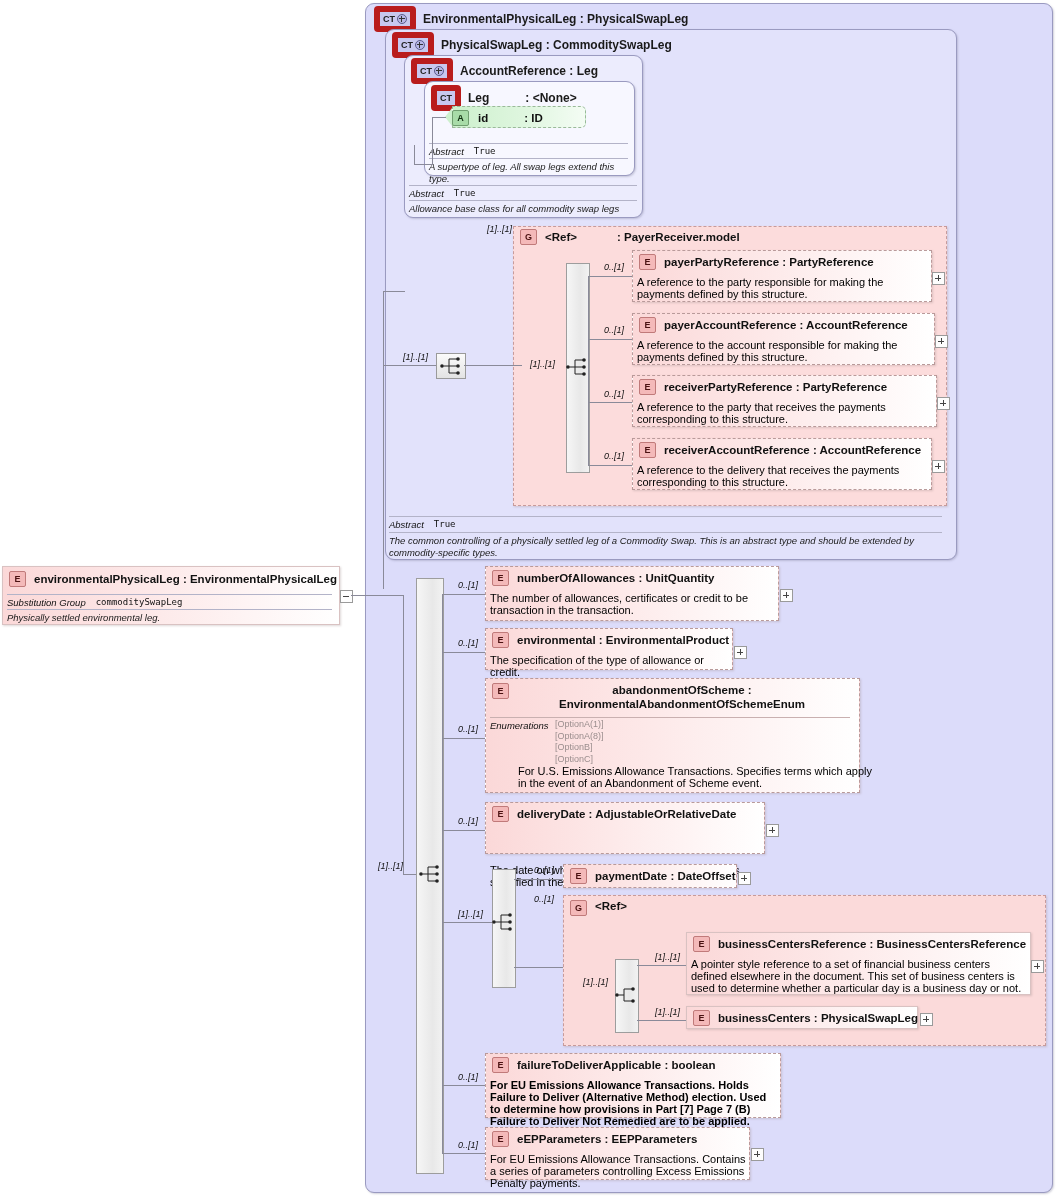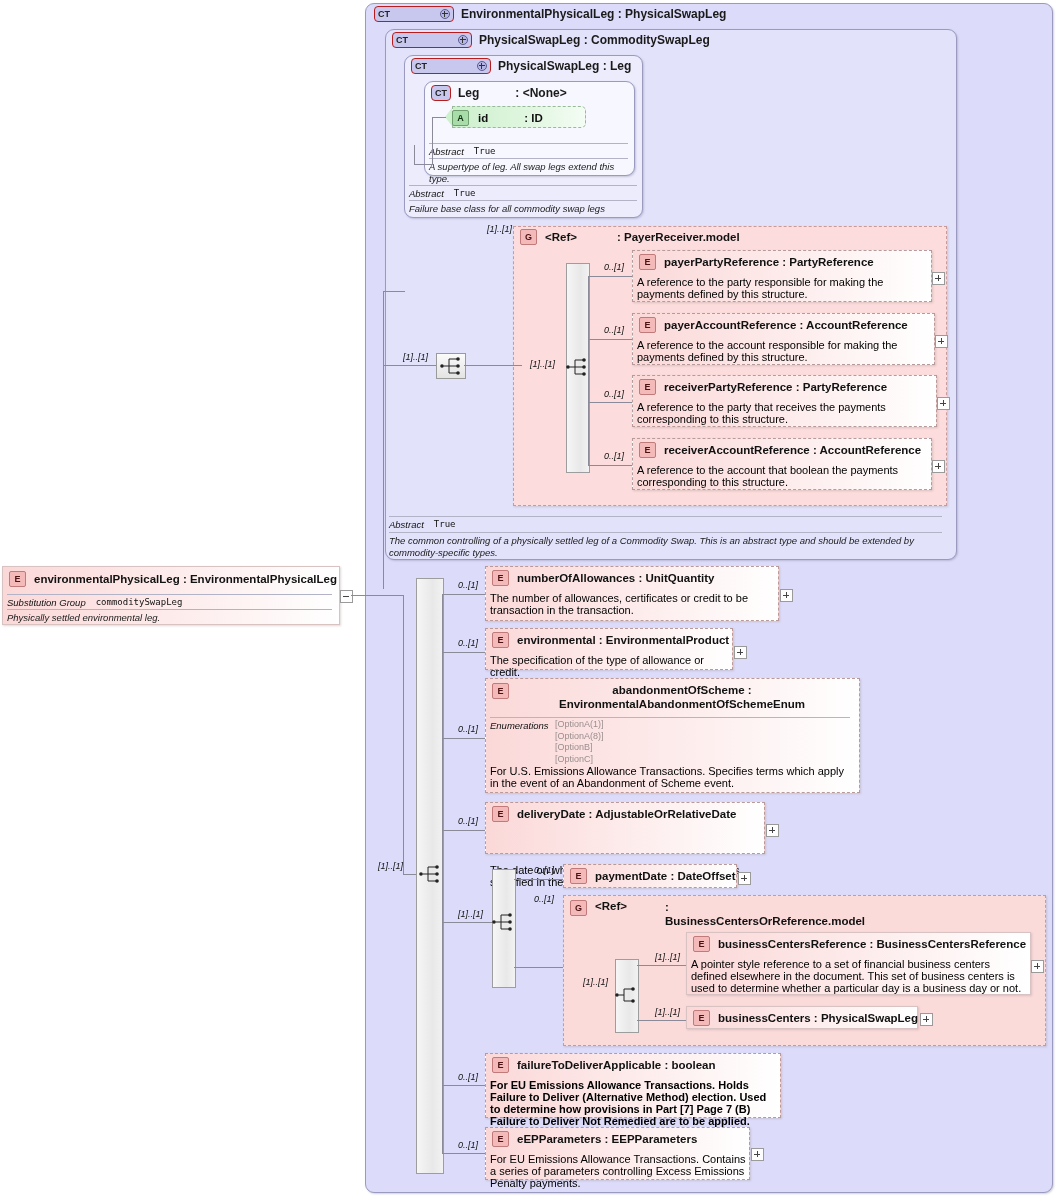--- a/index.html
+++ b/index.html
@@ -20,23 +20,23 @@
   .ct-l1{background:#e2e2fb;}
   .ct-l2{background:#ececfd;}
   .ct-l3{background:#f7f7ff;}
 
   .ct-title{
     position:absolute;display:flex;align-items:center;gap:7px;
     font-size:12px;font-weight:bold;color:#1a1a1a;white-space:nowrap;
   }
   .badge{
     display:inline-flex;align-items:center;justify-content:center;
-    border:1px solid #b91c1c;border-radius:4px;
+    border:6px solid #b91c1c;border-radius:4px;
     background:#c8c8ef;color:#222;font-size:9px;font-weight:bold;
-    height:14px;padding:0 3px;line-height:1;letter-spacing:0;gap:48px;
+    height:14px;padding:0 3px;line-height:1;letter-spacing:0;
   }
   .badge .plus{
     display:inline-block;width:8px;height:8px;margin-left:2px;
     border:1px solid #5c5c8d;border-radius:50%;background:#b6b6e6;
     position:relative;
   }
   .badge .plus:before,.badge .plus:after{
     content:"";position:absolute;background:#333;
   }
   .badge .plus:before{left:1px;top:3px;width:6px;height:1px;}
@@ -156,27 +156,27 @@
   <span class="fval">True</span>
 </div>
 <div class="annot" style="left:389px;top:532px;width:553px;">The common controlling of a physically settled leg of a Commodity Swap. This is an abstract type and should be extended by commodity-specific types.</div>
 
 <div class="abs ctbox ct-l2" style="left:404px;top:55px;width:239px;height:163px;"></div>
 <div class="ct-title" style="left:411px;top:58px;">
   <span class="badge">
     <span>CT</span>
       <span class="plus"></span>
   </span>
-  <span>PhysicalSwapLeg : Leg</span>
+  <span>AccountReference : Leg</span>
 </div>
 <div class="facet" style="left:409px;top:185px;width:228px;">
   <span class="fname">Abstract</span>
   <span class="fval">True</span>
 </div>
-<div class="annot" style="left:409px;top:200px;width:228px;">Failure base class for all commodity swap legs</div>
+<div class="annot" style="left:409px;top:200px;width:228px;">Allowance base class for all commodity swap legs</div>
 
 <div class="abs ctbox ct-l3" style="left:424px;top:81px;width:211px;height:95px;"></div>
 <div class="ct-title" style="left:431px;top:85px;">
   <span class="badge">
     <span>CT</span>
   </span>
   <span>Leg</span>
   <span style="display:inline-block;width:22px;"></span>
   <span>: &lt;None&gt;</span>
 </div>
@@ -290,21 +290,21 @@
 <div class="eannot abs" style="left:637px;top:401px;width:297px;">A reference to the party that receives the payments corresponding to this structure.</div>
 <div class="card" style="left:604px;top:389px;">0..[1]</div>
 <div class="hline" style="left:588px;top:402px;width:44px;"></div>
 <div class="pmbox plus" style="left:937px;top:397px;"></div>
 
 <div class="abs ebox" style="left:632px;top:438px;width:300px;height:52px;"></div>
 <div class="ebox-head" style="left:639px;top:442px;">
   <span class="ebadge">E</span>
   <span>receiverAccountReference : AccountReference</span>
 </div>
-<div class="eannot abs" style="left:637px;top:464px;width:292px;">A reference to the account that boolean the payments corresponding to this structure.</div>
+<div class="eannot abs" style="left:637px;top:464px;width:292px;">A reference to the delivery that receives the payments corresponding to this structure.</div>
 <div class="card" style="left:604px;top:451px;">0..[1]</div>
 <div class="hline" style="left:588px;top:465px;width:44px;"></div>
 <div class="vline" style="left:588px;top:365px;height:100px;"></div>
 <div class="pmbox plus" style="left:932px;top:460px;"></div>
 
 <div class="seqbar" style="left:416px;top:578px;width:26px;height:594px;"></div>
 <div class="seqicon nobox" style="left:416px;top:862px;">
   <svg width="28" height="24" viewBox="0 0 28 24">
     <circle cx="5" cy="12" r="1.8" fill="#222"></circle>
     <line x1="6.5" y1="12" x2="12" y2="12" stroke="#222" stroke-width="1"></line>
@@ -346,21 +346,21 @@
 </div>
 <div class="facet" style="left:490px;top:717px;width:360px;border-top-color:#c9b0b0;">
   <span class="fname">Enumerations</span>
 </div>
 <div class="enumlist" style="left:555px;top:719px;">
   <div>[OptionA(1)]</div>
   <div>[OptionA(8)]</div>
   <div>[OptionB]</div>
   <div>[OptionC]</div>
 </div>
-<div class="eannot abs" style="left:490px;top:765px;width:362px;">For U.S. Emissions Allowance Transactions. Specifies terms which apply in the event of an Abandonment of Scheme event.</div>
+<div class="eannot abs" style="left:518px;top:765px;width:362px;">For U.S. Emissions Allowance Transactions. Specifies terms which apply in the event of an Abandonment of Scheme event.</div>
 <div class="card" style="left:458px;top:724px;">0..[1]</div>
 <div class="hline" style="left:442px;top:738px;width:43px;"></div>
 
 <div class="abs ebox" style="left:485px;top:802px;width:280px;height:52px;"></div>
 <div class="ebox-head" style="left:492px;top:806px;">
   <span class="ebadge">E</span>
   <span>deliveryDate : AdjustableOrRelativeDate</span>
 </div>
 <div class="eannot abs" style="left:490px;top:864px;width:268px;">The date on which allowances are to be delivery as specified in the related Confirmation.</div>
 <div class="card" style="left:458px;top:816px;">0..[1]</div>
@@ -391,21 +391,20 @@
 </div>
 <div class="card" style="left:534px;top:865px;">0..[1]</div>
 <div class="hline" style="left:514px;top:879px;width:49px;"></div>
 <div class="pmbox plus" style="left:738px;top:872px;"></div>
 
 <div class="abs gbox shaded" style="left:563px;top:895px;width:483px;height:151px;"></div>
 <div class="ebox-head" style="left:570px;top:900px;width:400px;align-items:flex-start;">
   <span class="ebadge">G</span>
   <span>&lt;Ref&gt;</span>
   <span style="display:inline-block;width:22px;"></span>
-  <span style="display:block;width:198px;line-height:1.25;">: BusinessCentersOrReference.model</span>
 </div>
 <div class="card" style="left:534px;top:894px;">0..[1]</div>
 <div class="hline" style="left:514px;top:967px;width:49px;"></div>
 
 <div class="seqbar" style="left:615px;top:959px;width:22px;height:72px;"></div>
 <div class="seqicon nobox" style="left:612px;top:983px;">
   <svg width="28" height="24" viewBox="0 0 28 24">
     <circle cx="5" cy="12" r="1.8" fill="#222"></circle>
     <line x1="6.5" y1="12" x2="12" y2="12" stroke="#222" stroke-width="1"></line>
     <line x1="12" y1="6" x2="12" y2="18" stroke="#222" stroke-width="1"></line>

